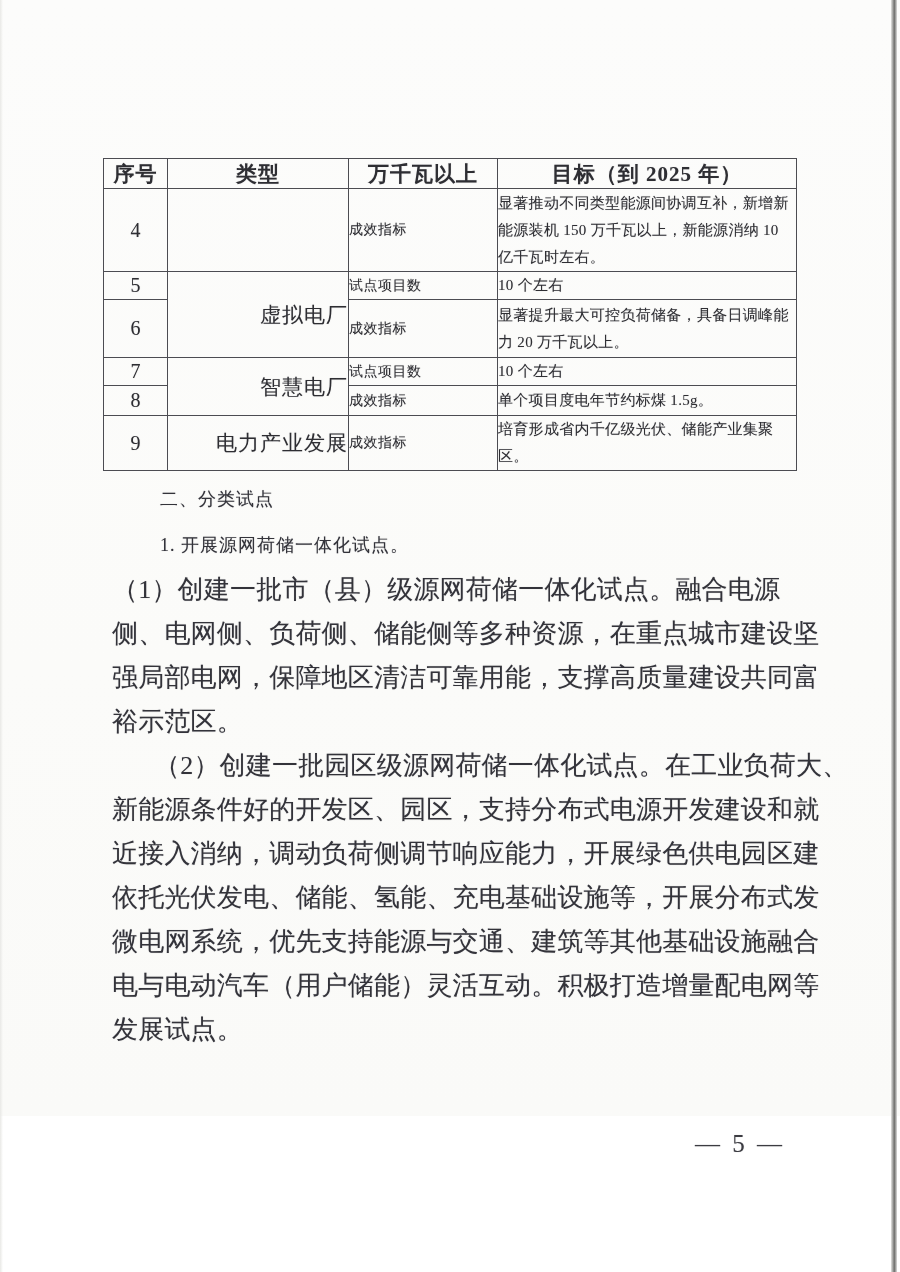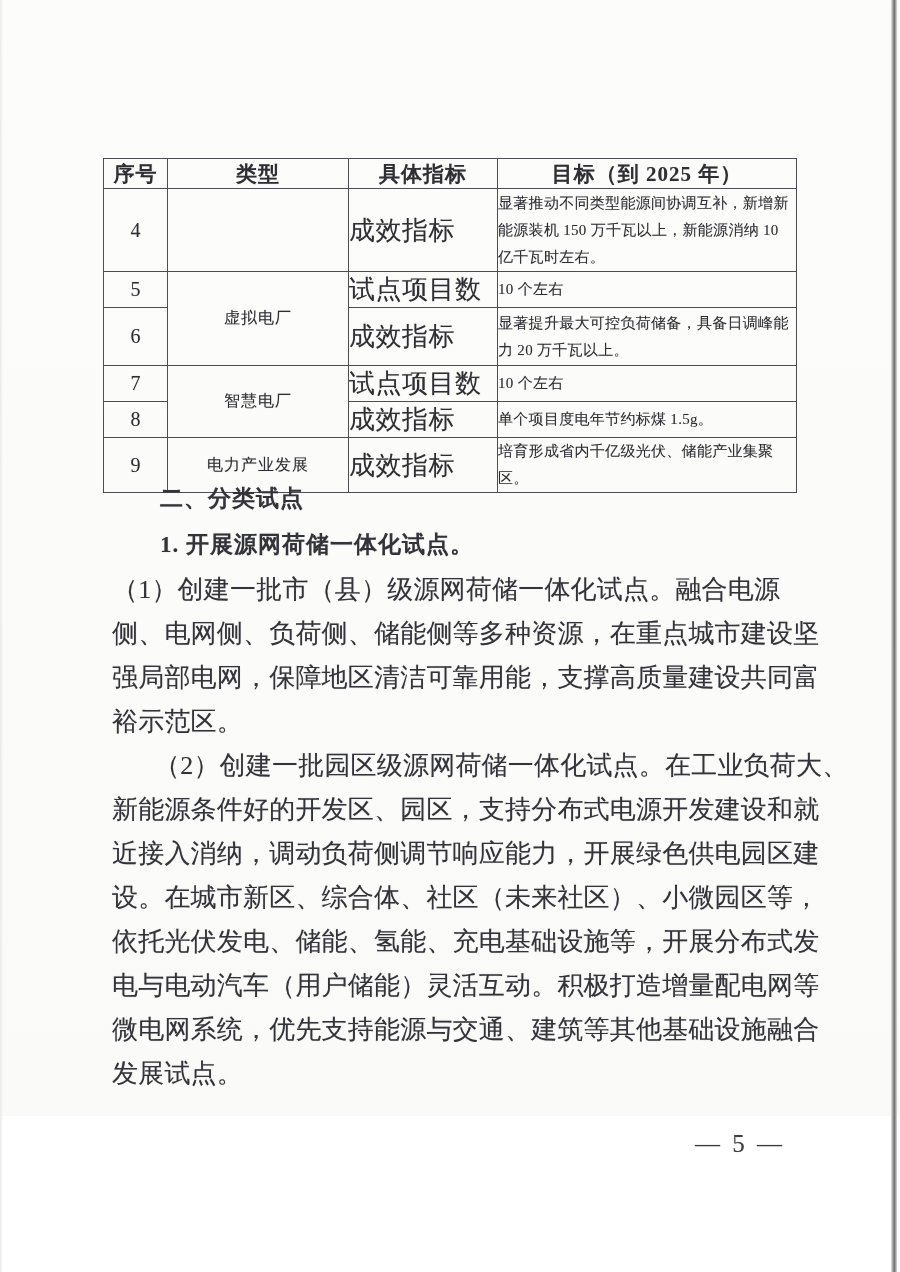--- a/index.html
+++ b/index.html
@@ -40,32 +40,32 @@
   }
   tr.rh-h{height:30px;}
   tr.rh-4{height:83px;}
   tr.rh-5{height:28px;}
   tr.rh-6{height:58px;}
   tr.rh-7{height:27px;}
   tr.rh-8{height:30px;}
   tr.rh-9{height:51px;}
   th{font-weight:bold;font-size:21px;text-align:center;letter-spacing:1px;}
   td.c-no{text-align:center;font-size:20px;}
-  td.c-type{text-align:center;padding-left:13px;font-size:16px;letter-spacing:1px;margin-left:23px;}
-  td.c-ind{text-align:left;padding-left:12px;font-size:26px;letter-spacing:.5px;font-family:Liberation Mono, monospace;}
+  td.c-type{text-align:right;padding-left:13px;font-size:21px;letter-spacing:1px;margin-left:23px;}
+  td.c-ind{text-align:left;padding-left:12px;font-size:14px;letter-spacing:.5px;font-family:Liberation Mono, monospace;}
   td.c-target{text-align:left;padding:2px 7px 2px 9px;font-size:15px;line-height:27px;letter-spacing:.3px;}
 
   
   .content{
     position:absolute;left:112px;top:476px;width:690px;
     color:#33333a;
     text-shadow:0 0 1px rgba(45,45,55,.30);
   }
   .h1,.h2{
-    font-weight:bold;font-size:23px;line-height:46px;
+    font-weight:normal;font-size:18px;line-height:46px;
     padding-left:48px;white-space:nowrap;letter-spacing:1px;
   }
   .line{
     font-size:26px;line-height:44px;white-space:nowrap;letter-spacing:.2px;
   }
   .line.indent{padding-left:42px;text-align:right;}
 
   .pagenum{
     position:absolute;top:1130px;right:115px;
     font-size:25px;color:#3c3c42;letter-spacing:3px;
@@ -84,21 +84,21 @@
     <colgroup>
       <col style="width:64px">
         <col style="width:181px">
         <col style="width:149px">
         <col style="width:299px">
     </colgroup>
     <thead>
       <tr class="rh-h">
         <th>序号</th>
         <th>类型</th>
-        <th>具体指标</th>
+        <th>万千瓦以上</th>
         <th>目标（到 2025 年）</th>
       </tr>
     </thead>
     <tbody>
       <tr class="rh-4">
         <td class="c-no">4</td>
         <td class="c-type"></td>
         <td class="c-ind">成效指标</td>
         <td class="c-target">显著推动不同类型能源间协调互补，新增新能源装机 150 万千瓦以上，新能源消纳 10 亿千瓦时左右。</td>
       </tr>
@@ -138,23 +138,22 @@
     <div class="h2">1. 开展源网荷储一体化试点。</div>
 
     <div class="line">（1）创建一批市（县）级源网荷储一体化试点。融合电源</div>
     <div class="line">侧、电网侧、负荷侧、储能侧等多种资源，在重点城市建设坚</div>
     <div class="line">强局部电网，保障地区清洁可靠用能，支撑高质量建设共同富</div>
     <div class="line">裕示范区。</div>
 
     <div class="line indent">（2）创建一批园区级源网荷储一体化试点。在工业负荷大、</div>
     <div class="line">新能源条件好的开发区、园区，支持分布式电源开发建设和就</div>
     <div class="line">近接入消纳，调动负荷侧调节响应能力，开展绿色供电园区建</div>
-    <div class="line">设。在城市新区、综合体、社区（未来社区）、小微园区等，</div>
     <div class="line">依托光伏发电、储能、氢能、充电基础设施等，开展分布式发</div>
+    <div class="line">微电网系统，优先支持能源与交通、建筑等其他基础设施融合</div>
     <div class="line">电与电动汽车（用户储能）灵活互动。积极打造增量配电网等</div>
-    <div class="line">微电网系统，优先支持能源与交通、建筑等其他基础设施融合</div>
     <div class="line">发展试点。</div>
 
   </div>
 
   <div class="pagenum">— 5 —</div>
 
 </div>
 
 </body></html>

